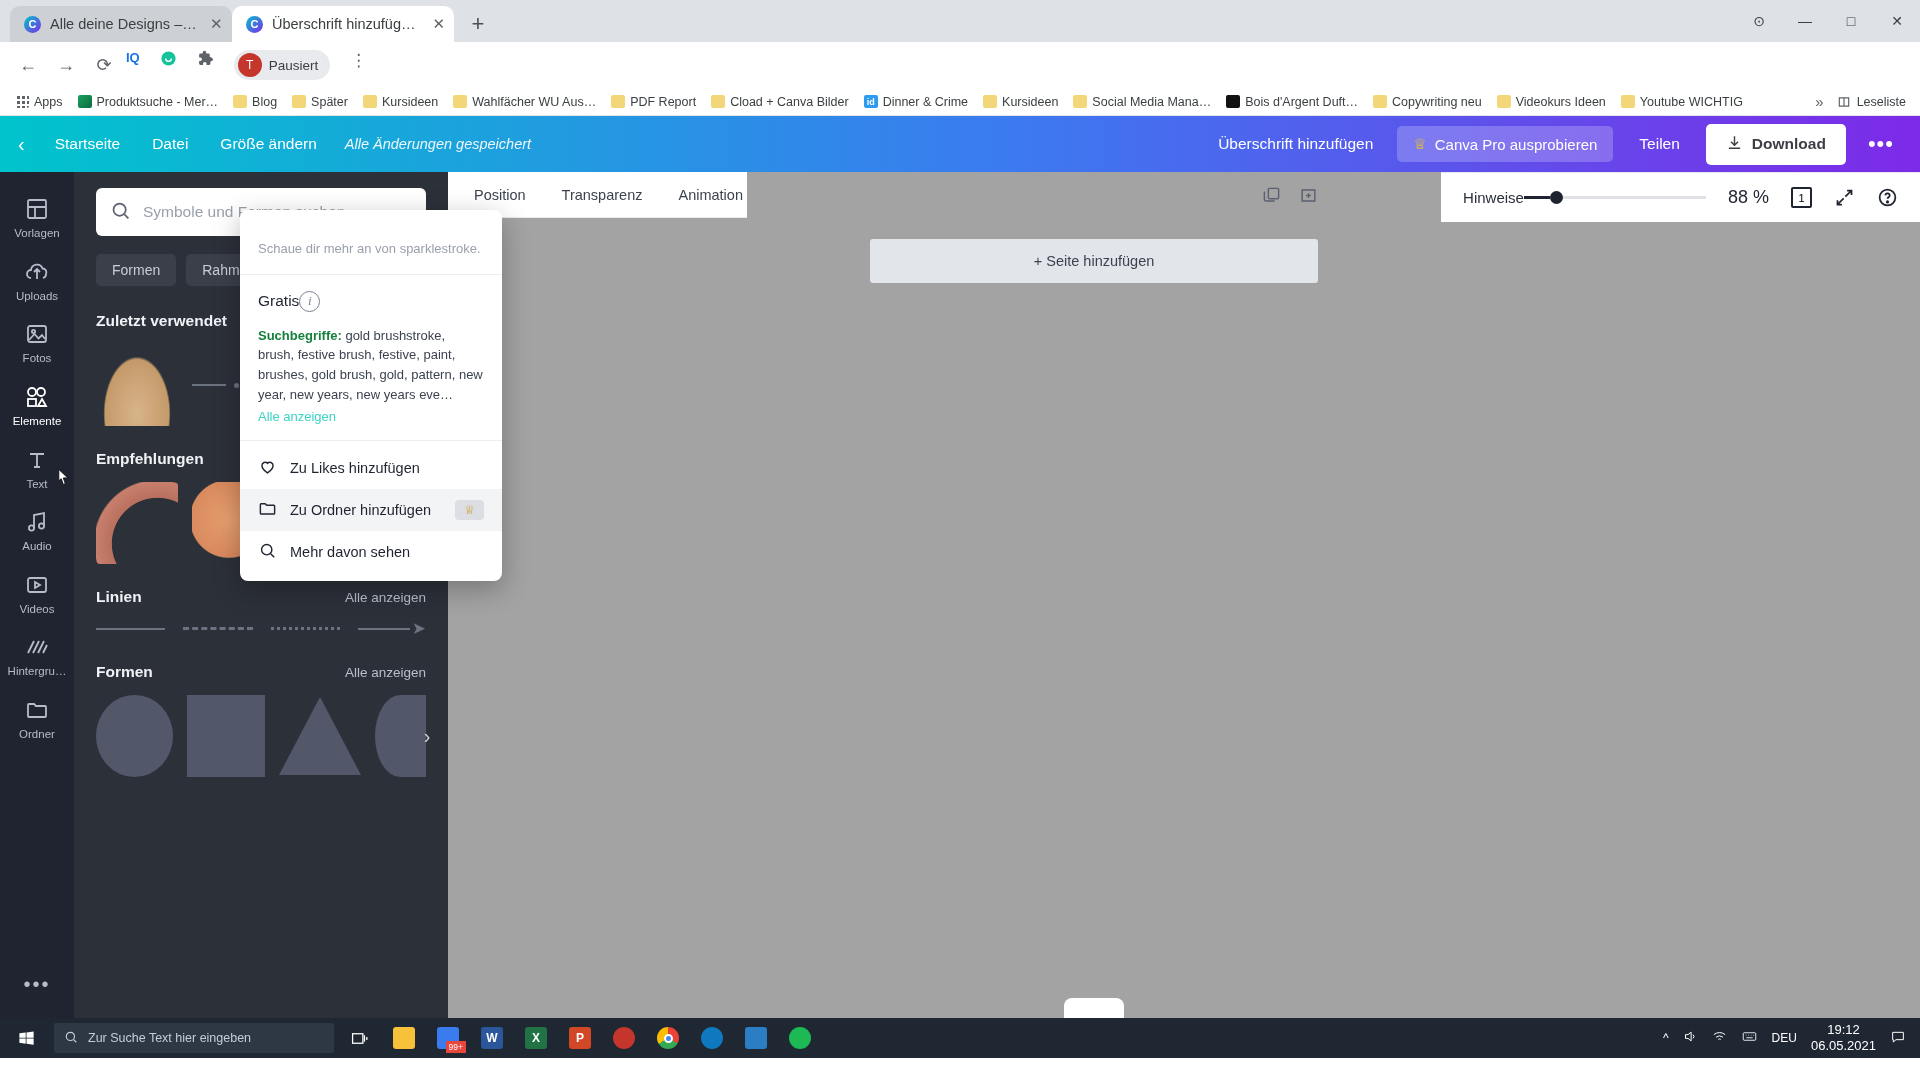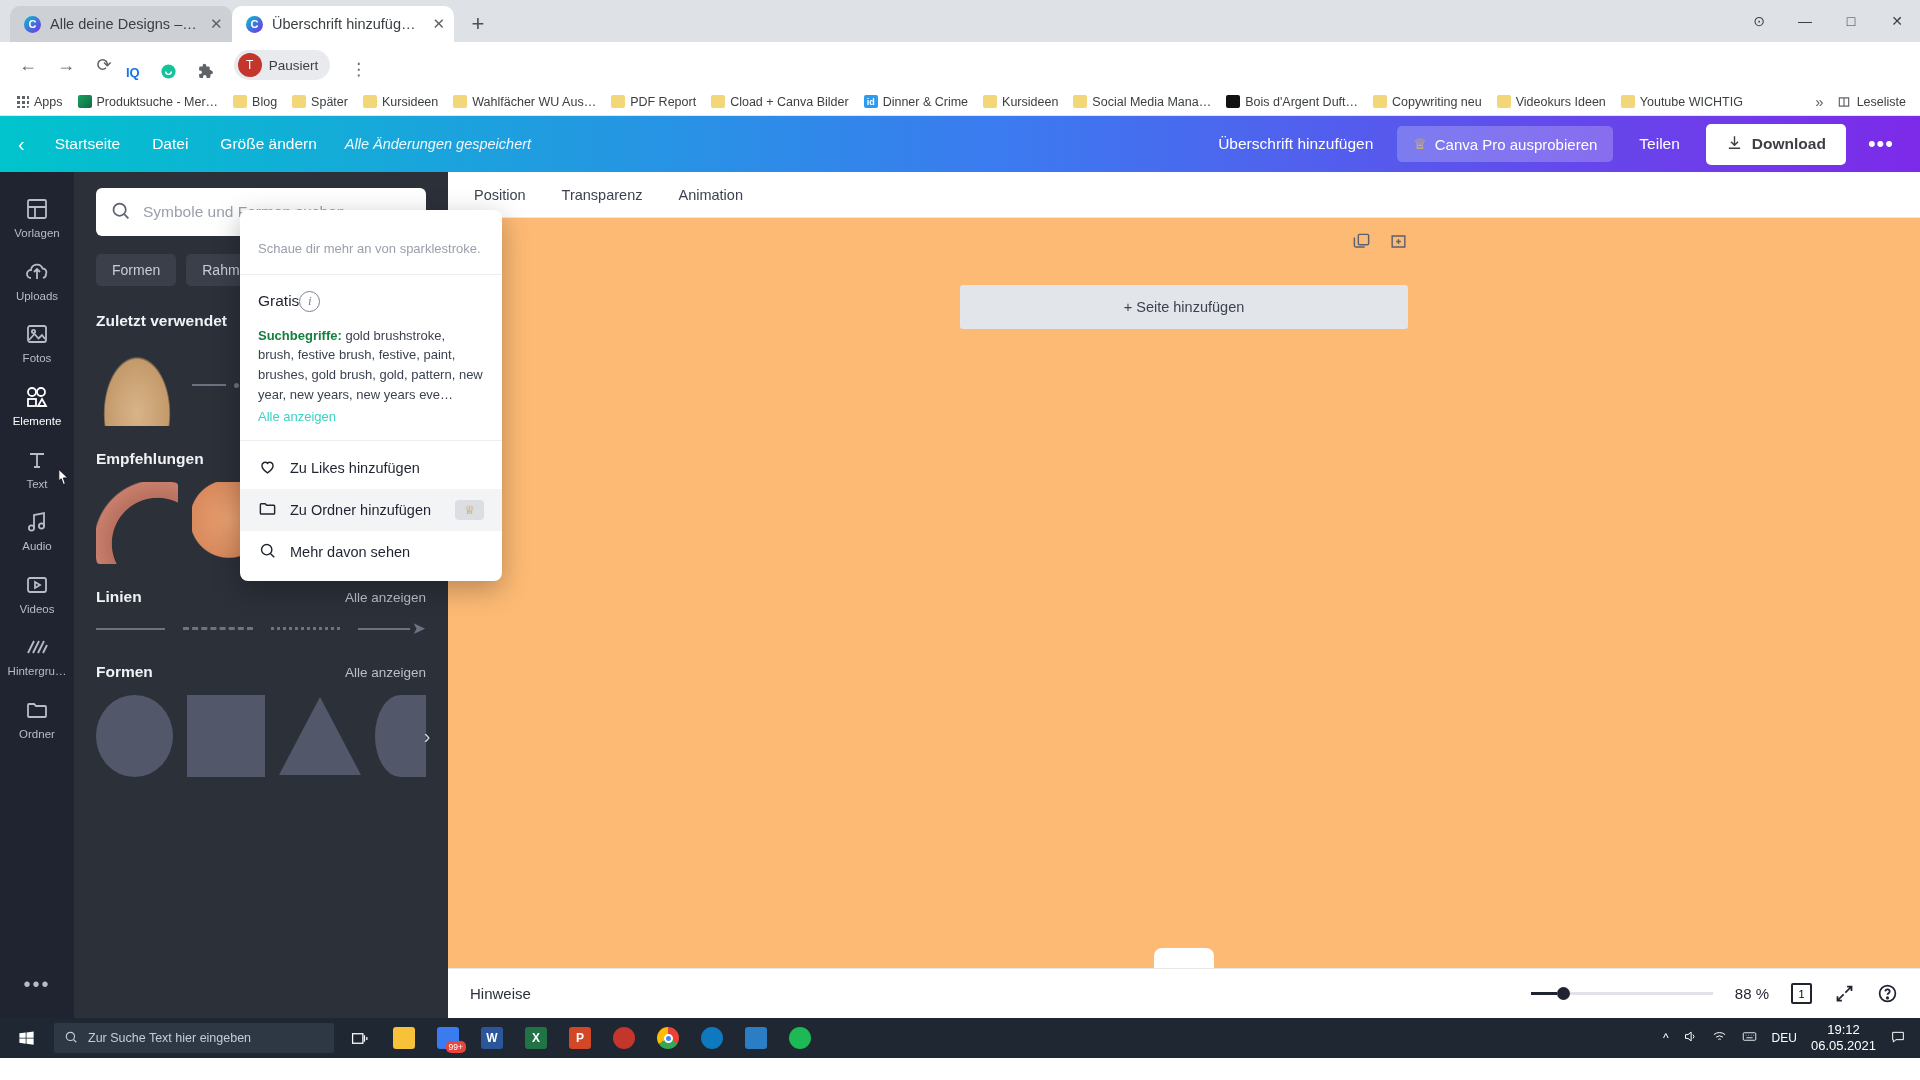--- a/index.html
+++ b/index.html
@@ -61,21 +61,21 @@
   .nav-btn {
     width: 32px; height: 32px; display: flex; align-items: center;
     justify-content: center; color: #5f6368; font-size: 18px;
   }
   .omnibox {
     flex: 1 1 auto; height: 30px; background: #f1f3f4; border-radius: 16px;
     display: flex; align-items: center; padding: 0 12px; gap: 9px;
     margin: 0 8px; position: relative;
   }
   .omni-url { font-size: 14.5px; color: #202124; flex: 1 1 auto; }
-  .omni-right { display: flex; align-items: flex-end; gap: 20px; padding-right: 4px; }
+  .omni-right { display: flex; align-items: flex-start; gap: 20px; padding-right: 4px; }
   .tb-icon { color: #5f6368; font-size: 15px; display: flex; align-items: center; }
   .profile-pill {
     height: 30px; background: #e8eaed; border-radius: 16px;
     display: flex; align-items: center; gap: 7px; padding: 0 12px 0 4px;
     font-size: 13.5px; color: #3c4043;
   }
   .profile-av {
     width: 24px; height: 24px; border-radius: 50%; background: #c4352b;
     color: #fff; font-size: 12px; display: flex; align-items: center;
     justify-content: center;
@@ -220,21 +220,21 @@
   .pp-row svg { width: 19px; height: 19px; flex: 0 0 auto; }
   .pp-badge {
     margin-left: auto; background: #dcdee3; border-radius: 4px;
     padding: 3px 9px; display: flex; align-items: center;
   }
   .cursor {
     position: absolute; left: 58px; top: 352px; width: 13px; height: 19px; z-index: 60;
   }
 
   
-  .editor { flex: 1 1 auto; background: #fdba74; position: relative; display: flex; flex-direction: column; }
+  .editor { flex: 1 1 auto; background: #a3a3a3; position: relative; display: flex; }
   .editor-tabs {
     height: 46px; background: #fff; display: flex; align-items: center;
     padding-left: 22px; gap: 28px; font-size: 14.5px; color: #3c4250;
     border-bottom: 1px solid #e6e8ec;
   }
   .et { padding: 6px 4px; }
   .canvas-wrap {
     flex: 1 1 auto; display: flex; flex-direction: column;
     align-items: center; padding-top: 14px; position: relative;
   }
@@ -277,21 +277,21 @@
   .status-bar {
     height: 50px; background: #fff; display: flex; align-items: center;
     padding: 0 22px; gap: 0; border-top: 1px solid #e6e8ec;
   }
   .sb-notes { font-size: 15px; color: #2a2f3a; }
   .sb-right { margin-left: auto; display: flex; align-items: center; gap: 22px; }
   .zoom-slider { display: flex; align-items: center; width: 182px; }
   .zs-fill { height: 2.5px; background: #1f2430; width: 26px; }
   .zs-knob { width: 13px; height: 13px; border-radius: 50%; background: #1f2430; }
   .zs-track { height: 2.5px; background: #e0e2e7; flex: 1 1 auto; }
-  .zoom-val { font-size: 15px; color: #1f2430; }
+  .zoom-val { font-size: 18px; color: #1f2430; }
   .sb-ico { color: #1f2430; display: flex; align-items: center; }
   .sb-ico svg { width: 21px; height: 21px; }
   .pagenum-box {
     width: 21px; height: 21px; border: 2px solid #1f2430; border-radius: 2px;
     font-size: 11px; display: flex; align-items: center; justify-content: center;
     position: relative;
   }
 
   
   .taskbar {
@@ -302,21 +302,21 @@
   .tb-search {
     width: 280px; height: 30px; background: #2e3845; border-radius: 2px;
     display: flex; align-items: center; gap: 10px; padding: 0 10px;
     font-size: 12.5px; color: #c6ccd6; margin: 0 4px;
   }
   .tb-app { width: 44px; height: 40px; display: flex; align-items: center; justify-content: center; position: relative; }
   .tb-ico { width: 22px; height: 22px; border-radius: 3px; display:flex; align-items:center; justify-content:center;
             font-size: 12px; font-weight: bold; color: #fff; }
   .tb-badge {
     position: absolute; bottom: 5px; right: 4px; background: #e8453c; color: #fff;
-    border-radius: 5px; font-size: 8.5px; padding: 1px 3px; line-height: 1.2;
+    border-radius: 0; font-size: 8.5px; padding: 1px 3px; line-height: 1.2;
   }
   .tray { margin-left: auto; display: flex; align-items: center; gap: 14px; padding-right: 12px; font-size: 12px; }
   .tray-clock { text-align: center; line-height: 1.25; font-size: 13px; }
 </style>
 </head>
 <body>
 
 <div class="browser">
 
   <div class="tabstrip">

